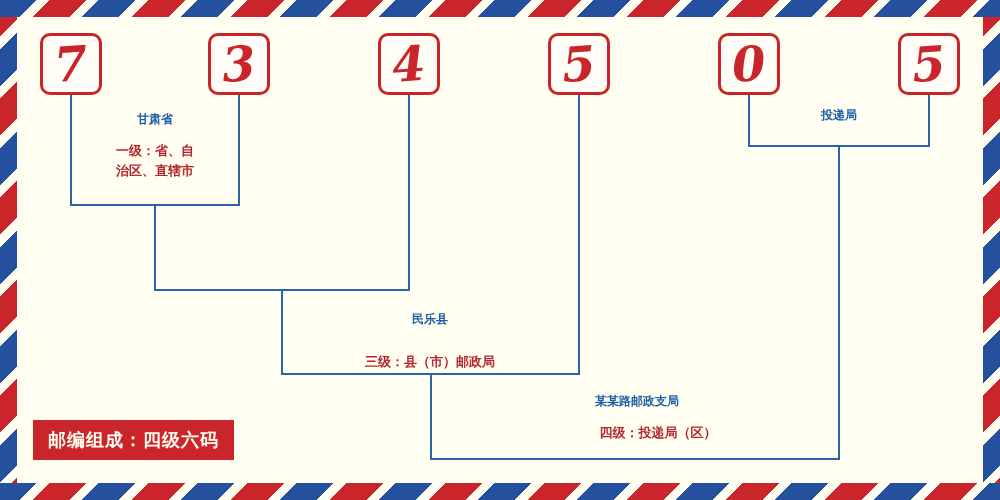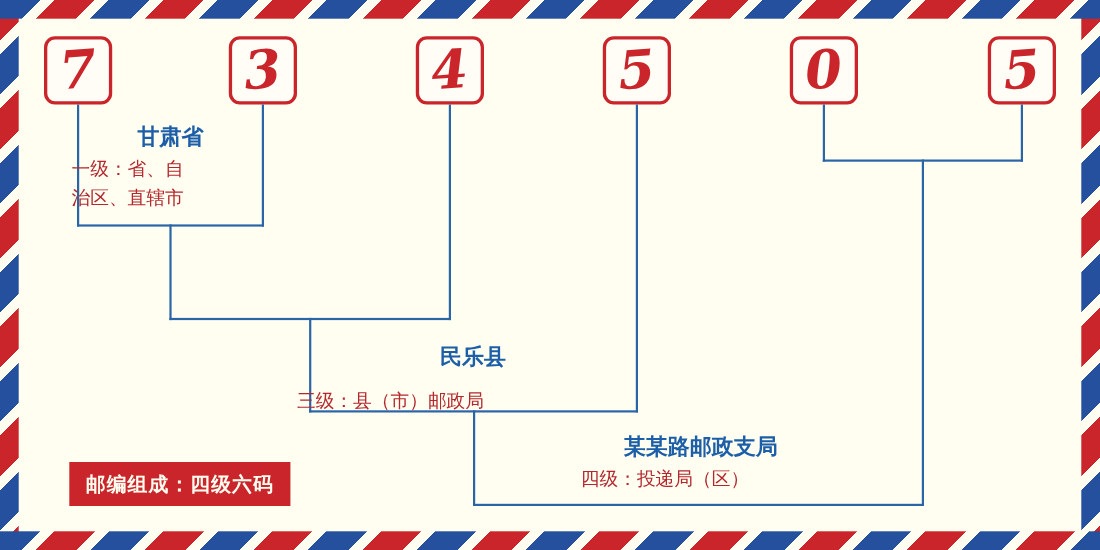--- a/index.html
+++ b/index.html
@@ -55,40 +55,39 @@
   }
 
   .vline { position: absolute; width: 2px; background: var(--blue, #2a65a8); }
   .hline { position: absolute; height: 2px; background: var(--blue, #2a65a8); }
 
   .place {
     position: absolute;
     text-align: center;
     color: var(--blue-text, #1c5fa8);
     font-weight: bold;
-    font-size: 20px;
+    font-size: 12px;
   }
   .desc {
     position: absolute;
-    text-align: left;
+    text-align: center;
     color: var(--desc-red, #b3282e);
-    font-weight: normal;
-    font-size: 17px;
+    font-weight: bold;
+    font-size: 13px;
     line-height: 1.55;
   }
   .badge {
     position: absolute;
     left: 33px; top: 420px;
     background: var(--red, #c9252b);
     color: #fffef0;
     font-weight: bold;
     font-size: 18px;
     padding: 8px 15px;
     letter-spacing: 1px;
-    margin-left: 30px;
   }
 </style>
 </head>
 <body>
 
 <div class="canvas">
 
   <div class="strip left"></div>
   <div class="strip right"></div>
   <div class="strip top"></div>
@@ -139,16 +138,17 @@
     <div>治区、直辖市</div>
   </div>
 
 
   <div class="place" style="left:330px; top:311px; width:200px">民乐县</div>
   <div class="desc" style="left:270px; top:352px; width:320px">三级：县（市）邮政局</div>
 
   <div class="place" style="left:507px; top:393px; width:260px">某某路邮政支局</div>
   <div class="desc" style="left:528px; top:423px; width:260px">四级：投递局（区）</div>
 
+  <div class="place" style="left:759px; top:107px; width:160px">投递局</div>
 
   <div class="badge">邮编组成：四级六码</div>
 
 </div>
 
 </body></html>

